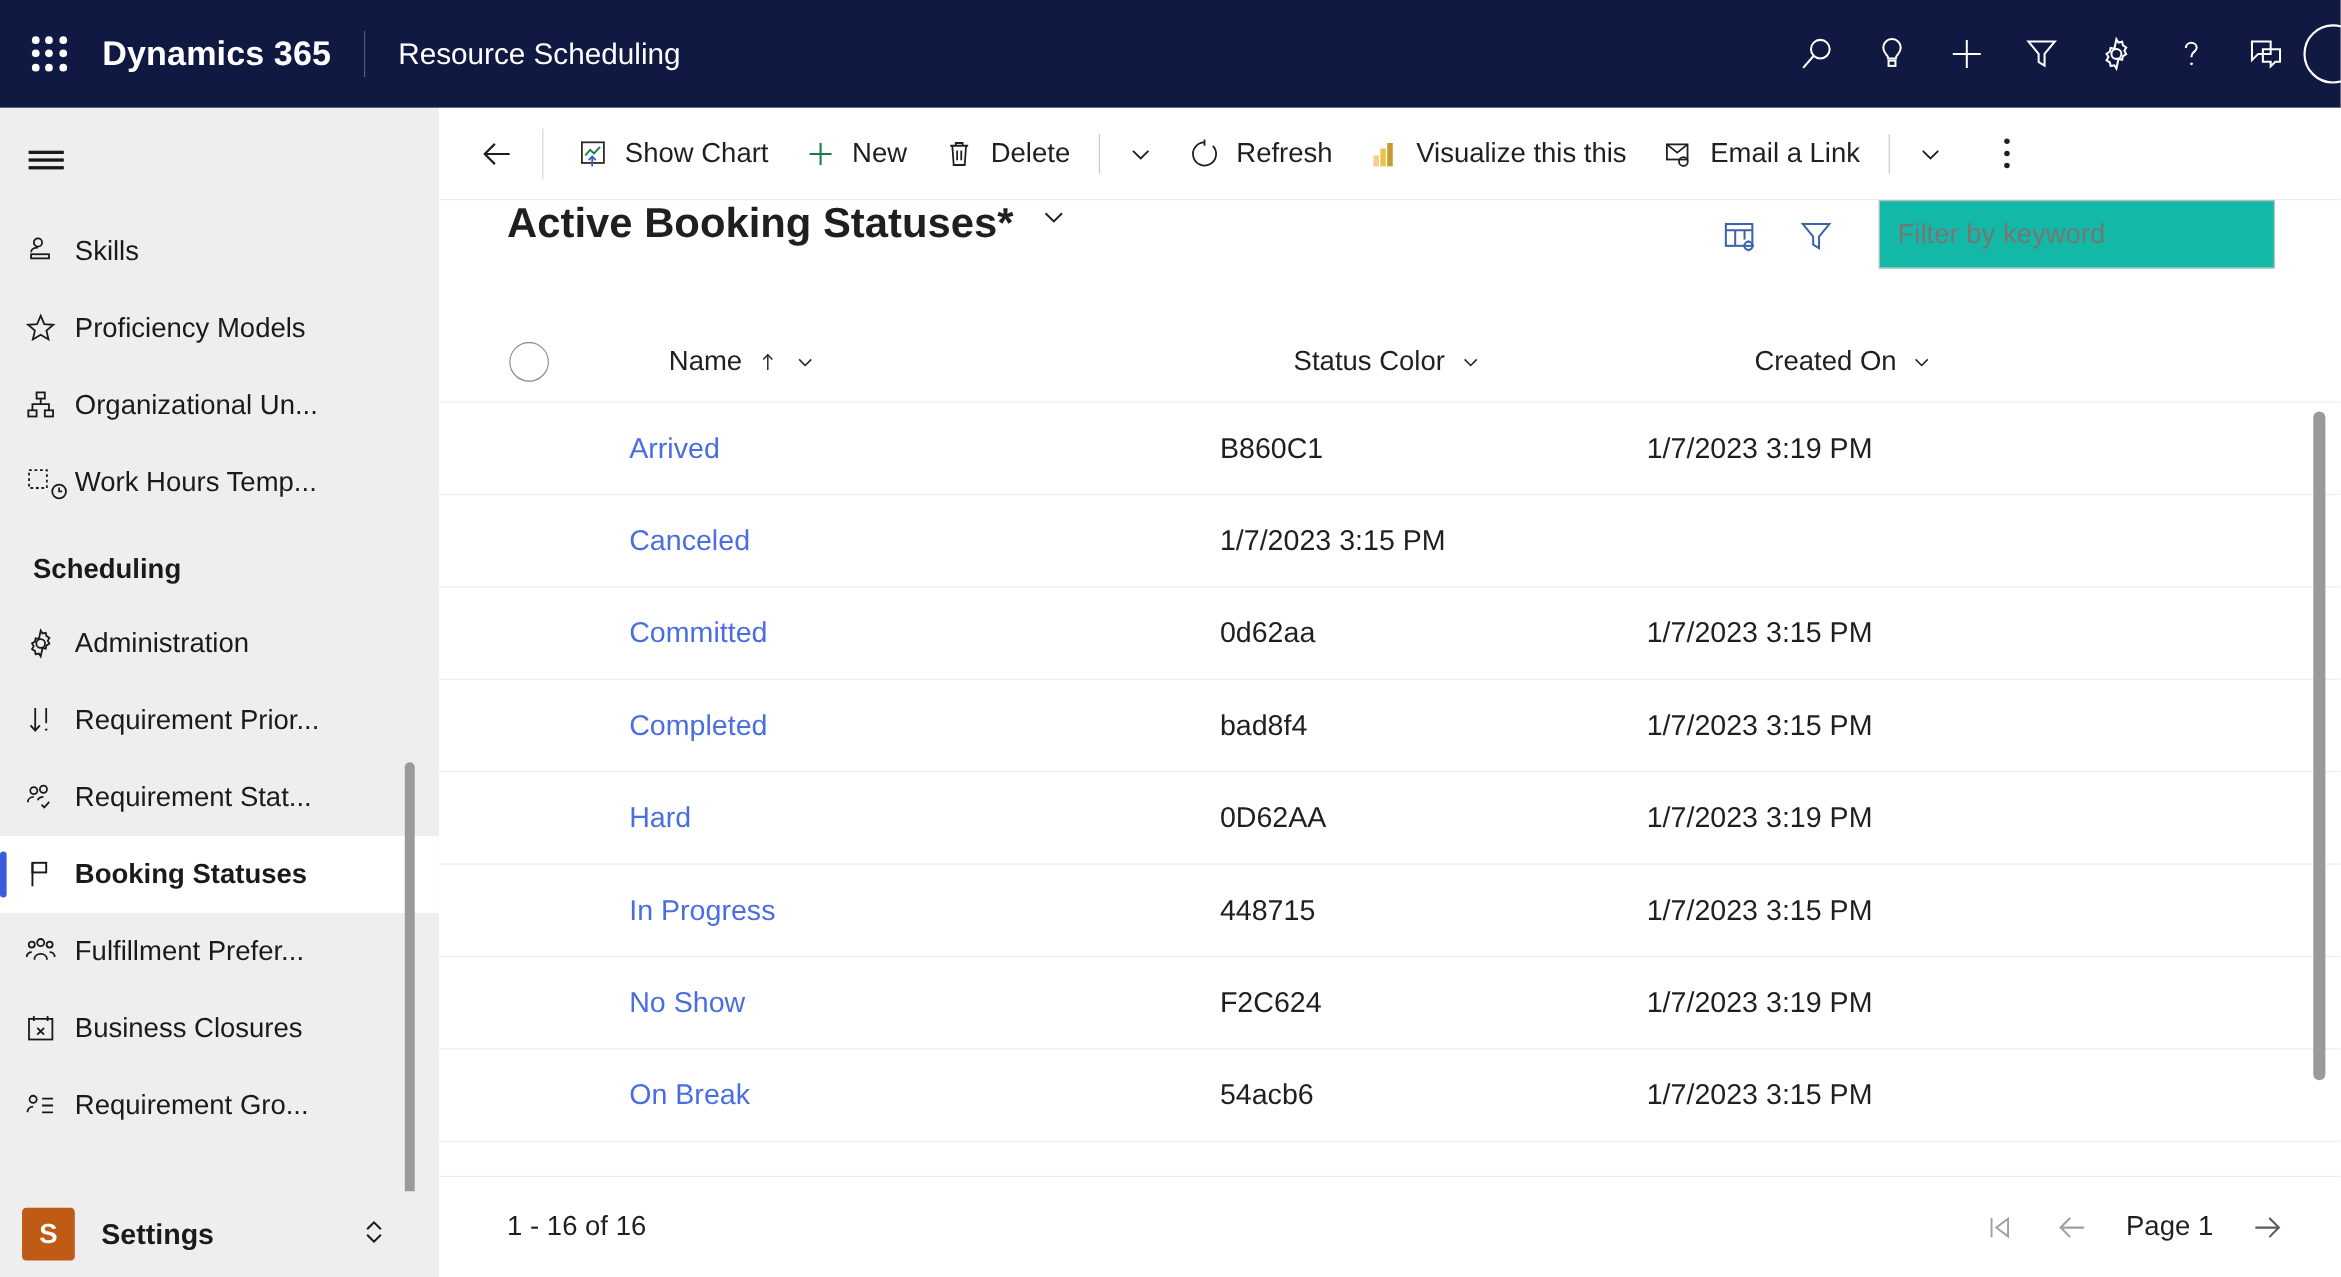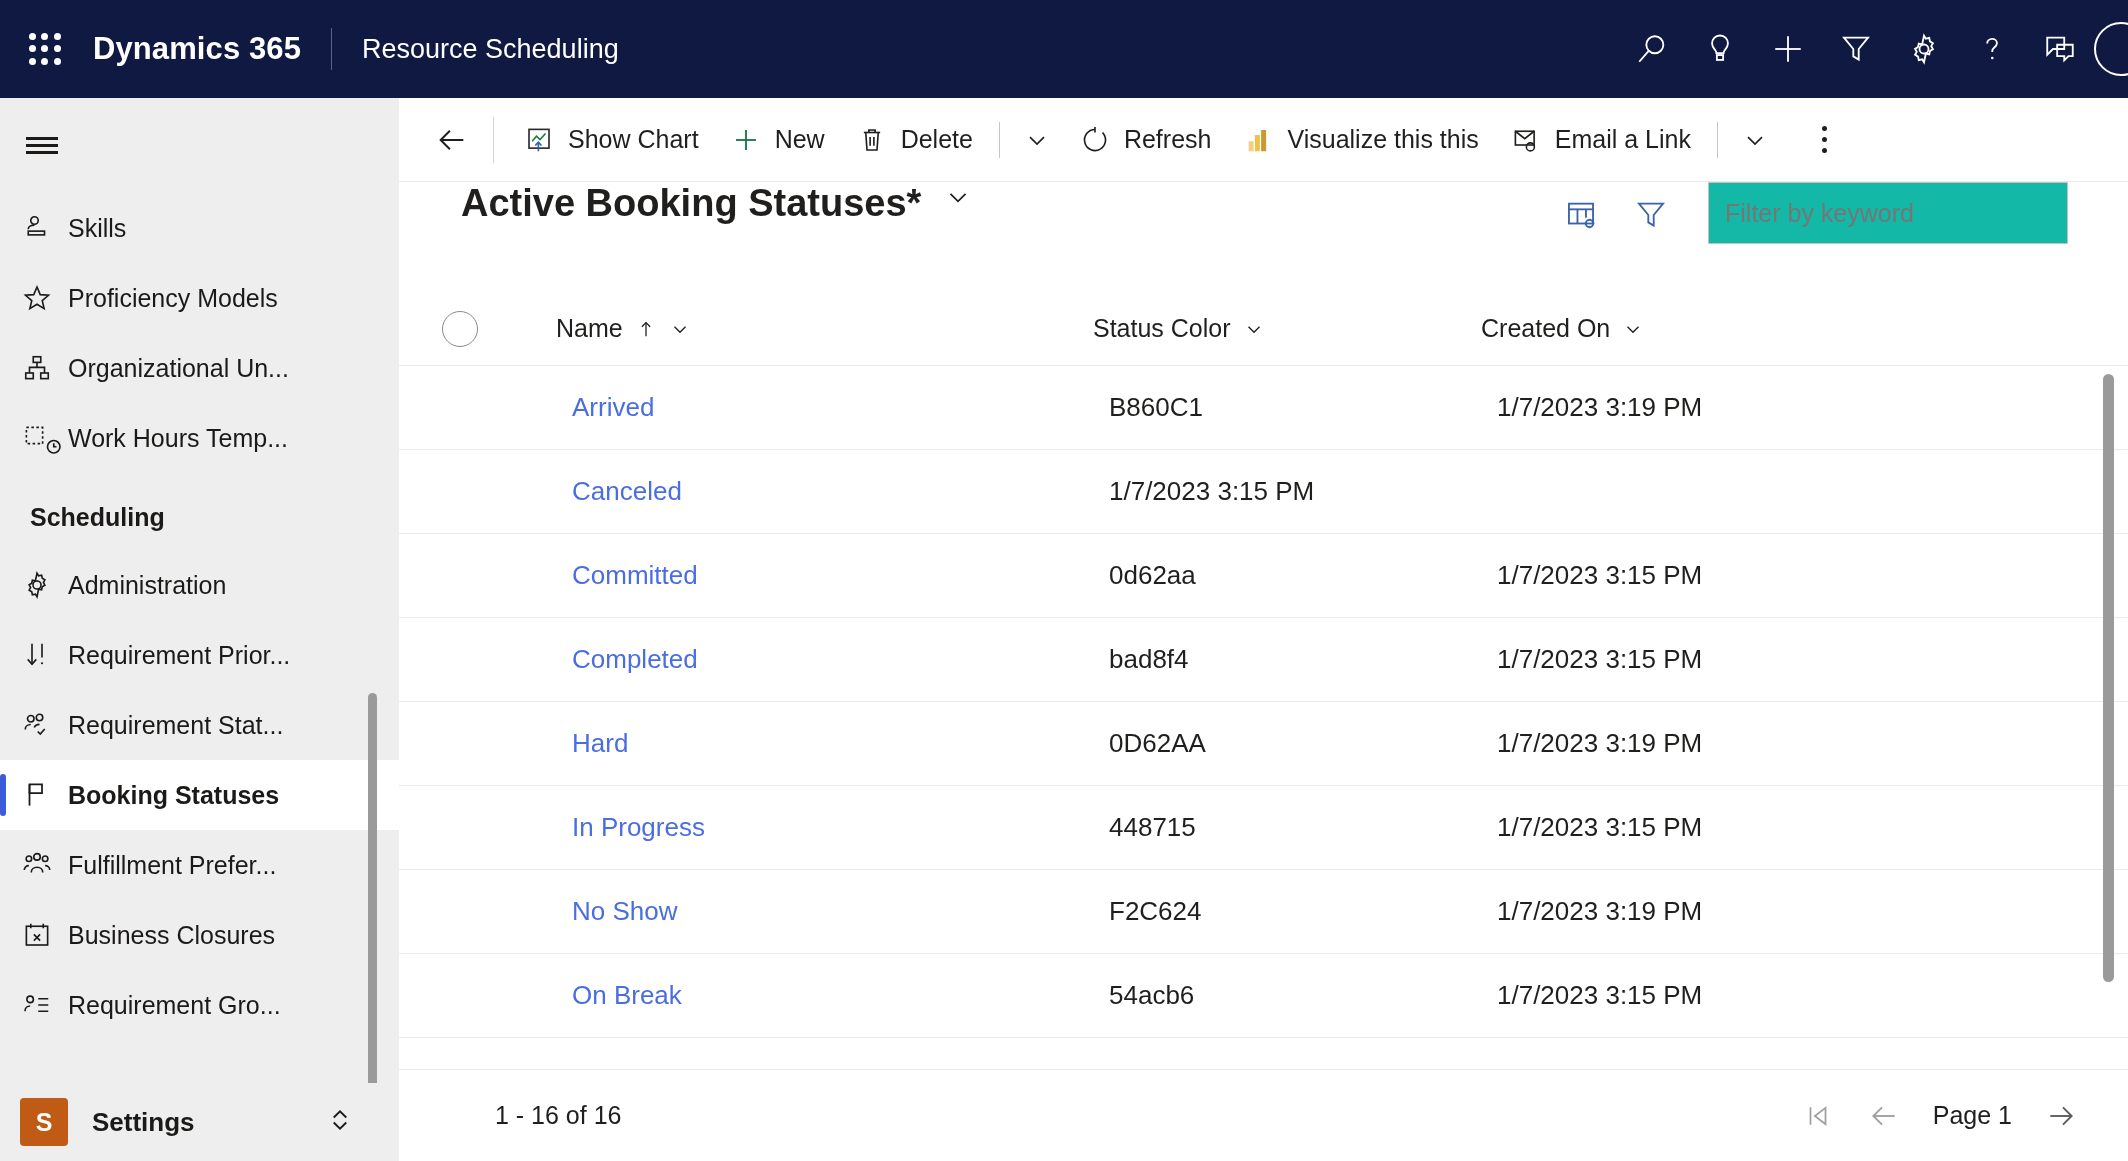--- a/index.html
+++ b/index.html
@@ -99,21 +99,21 @@
   .searchbox input {
     border: none; outline: none; width: 100%; font-size: 25px; color: #323130;
     font-family: "Liberation Sans", sans-serif; background: transparent;
   }
   .searchbox input::placeholder { color: #767676; }
 
   
   .gridwrap { flex: 1 1 auto; display: flex; flex-direction: column; min-height: 0; position: relative; }
   .gridhead {
     height: 74px; flex: 0 0 74px; display: flex; align-items: center;
-    border-bottom: 1px solid #edebe9; padding-left: 13px;
+    border-bottom: 1px solid #edebe9; padding-left: 34px; gap: 31px;
   }
   .selcircle {
     width: 36px; height: 36px; border: 1.6px solid #8a8886; border-radius: 50%;
     margin-left: 30px; margin-right: 0; cursor: pointer; flex: 0 0 36px;
   }
   .col { display: flex; align-items: center; cursor: pointer; }
   .col .cname { font-size: 25px; color: #201f1e; white-space: nowrap; }
   .col .sortarrow { margin-left: 12px; display: inline-flex; }
   .col .colchev { margin-left: 12px; display: inline-flex; }
   .c-name { width: 615px; flex: 0 0 615px; padding-left: 78px; }
@@ -127,21 +127,21 @@
   .cellname a { font-size: 26px; color: #4a6ee0; text-decoration: none; cursor: pointer; }
   .cellstatus { width: 388px; flex: 0 0 388px; font-size: 26px; color: #201f1e; }
   .cellcreated { flex: 1 1 auto; font-size: 26px; color: #201f1e; }
 
   .gridscroll {
     position: absolute; right: 14px; top: 82px; width: 11px; height: 608px;
     background: #9a9a9a; border-radius: 6px;
   }
 
   .footer {
-    height: 92px; flex: 0 0 92px; display: flex; align-items: center; padding: 0 34px 0 96px;
+    height: 92px; flex: 0 0 92px; display: flex; align-items: center; padding: 0 34px 0 62px;
     border-top: 1px solid #edebe9; background: #ffffff;
   }
   .count { font-size: 25px; color: #201f1e; }
   .fspacer { flex: 1 1 auto; }
   .pgbtn { width: 66px; height: 62px; display: flex; align-items: center; justify-content: center; cursor: pointer; }
   .pagelbl { font-size: 25px; color: #201f1e; margin: 0 16px; white-space: nowrap; }
 </style>
 </head>
 <body>
 

